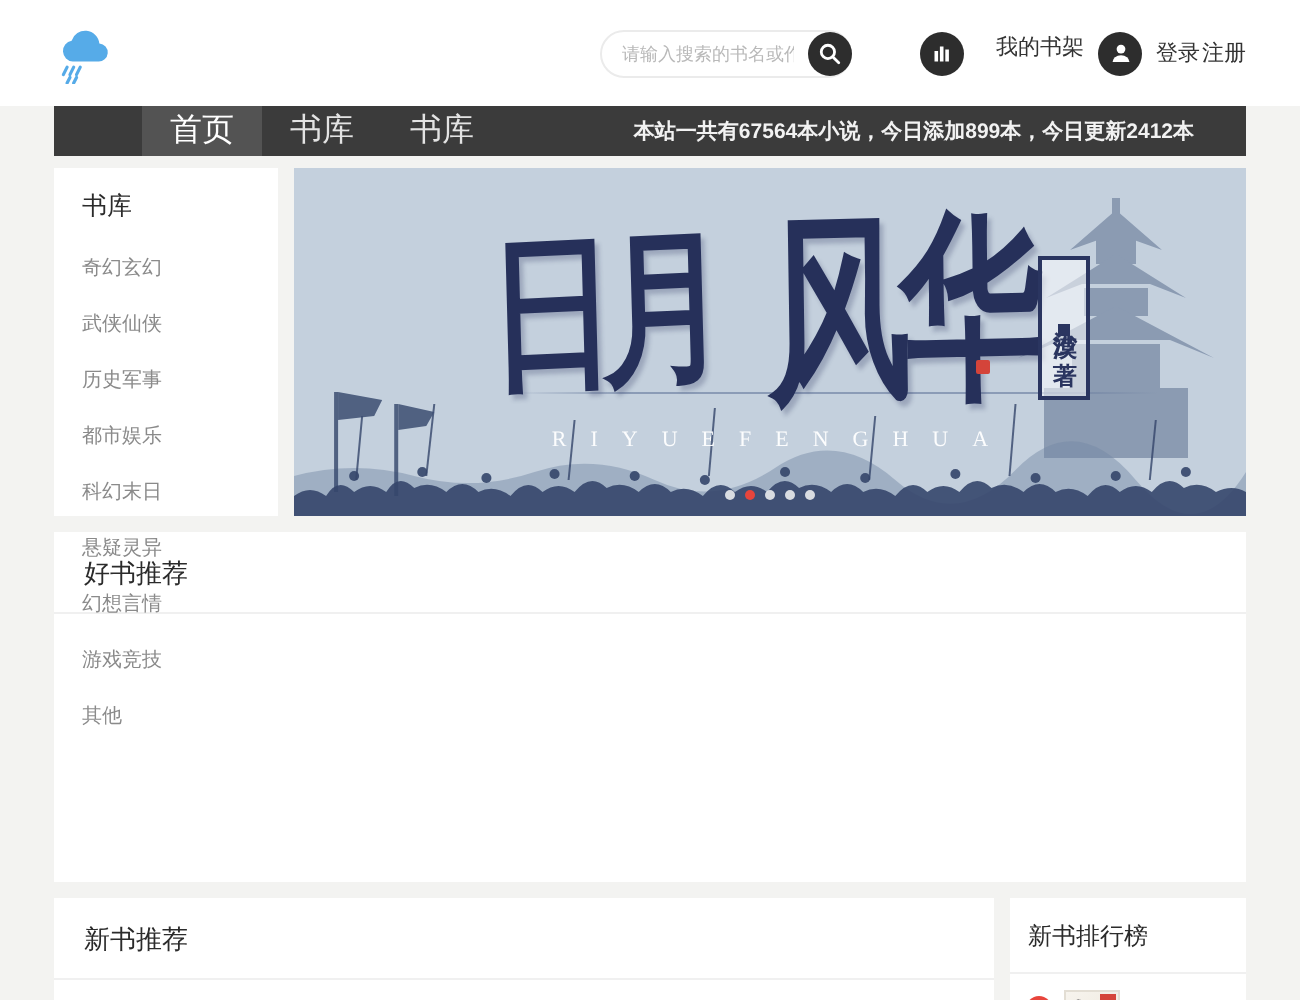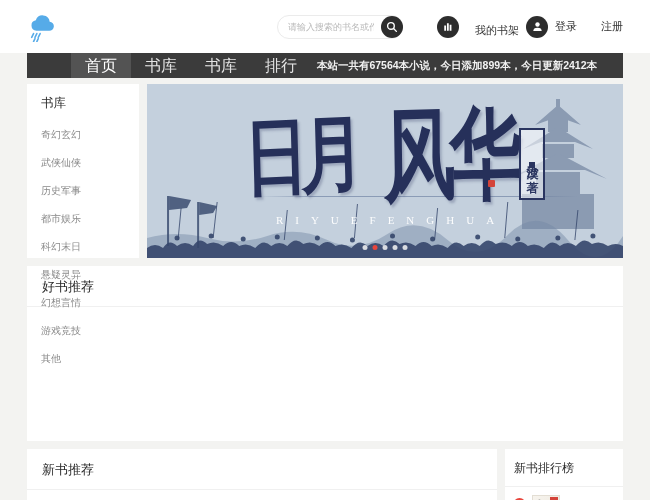--- a/index.html
+++ b/index.html
@@ -14,23 +14,23 @@
   .logo { display:flex; align-items:center; gap:7px; cursor:pointer; }
   .site-name { font-size:17px; font-weight:bold; color:#1f1f1f; letter-spacing:1px; }
   .search-wrap { margin-left:auto; position:relative; width:126px; height:24px; }
   .search-input { width:100%; height:24px; border:1px solid #ebebeb; border-radius:12px;
                   background:#fff; font-size:9px; color:#666; padding:0 28px 0 10px; outline:none; }
   .search-input::placeholder { color:#b9b9b9; }
   .round-btn { width:22px; height:22px; border-radius:50%; background:#2d2d2d; border:none;
                display:flex; align-items:center; justify-content:center; flex-shrink:0; }
   .search-btn { position:absolute; right:0; top:1px; cursor:pointer; }
   .user-area { display:flex; align-items:center; gap:7px; margin-left:34px; }
-  .user-link { display:flex; align-items:flex-end; gap:16px; font-size:11px; color:#333;
+  .user-link { display:flex; align-items:flex-start; gap:16px; font-size:11px; color:#333;
                text-decoration:none; cursor:pointer; }
-  .auth-links { display:flex; gap:24px; font-size:11px; color:#333; }
+  .auth-links { display:flex; gap:1px; font-size:11px; color:#333; }
   .auth-links a { color:#333; text-decoration:none; cursor:pointer; }
 
   
   .nav-inner { background:#3b3b3b; height:25px; display:flex; align-items:center; padding-left:44px; }
   .nav-item { font-size:16px; color:#e3e3e3; text-decoration:none; height:25px; line-height:25px;
               padding:0 14px; cursor:pointer; }
   .nav-item.active { background:#535353; color:#fff; }
   .nav-stats { margin-left:auto; font-size:10.5px; color:#f2f2f2; padding-right:26px; white-space:nowrap;font-weight:bold; }
 
   
@@ -140,21 +140,20 @@
       </div>
     </div>
   </div>
 </header>
 
 <nav>
   <div class="container nav-inner">
     <a class="nav-item active">首页</a>
     <a class="nav-item">书库</a>
     <a class="nav-item">书库</a>
-    <a class="nav-item">排行</a>
     <div class="nav-stats">本站一共有67564本小说，今日添加899本，今日更新2412本</div>
   </div>
 </nav>
 
 <main class="container main">
   <div class="row1">
     <aside class="sidebar-card card">
       <h3 class="sidebar-title">书库</h3>
       <ul class="cat-grid">
         <li><a>奇幻玄幻</a></li>

